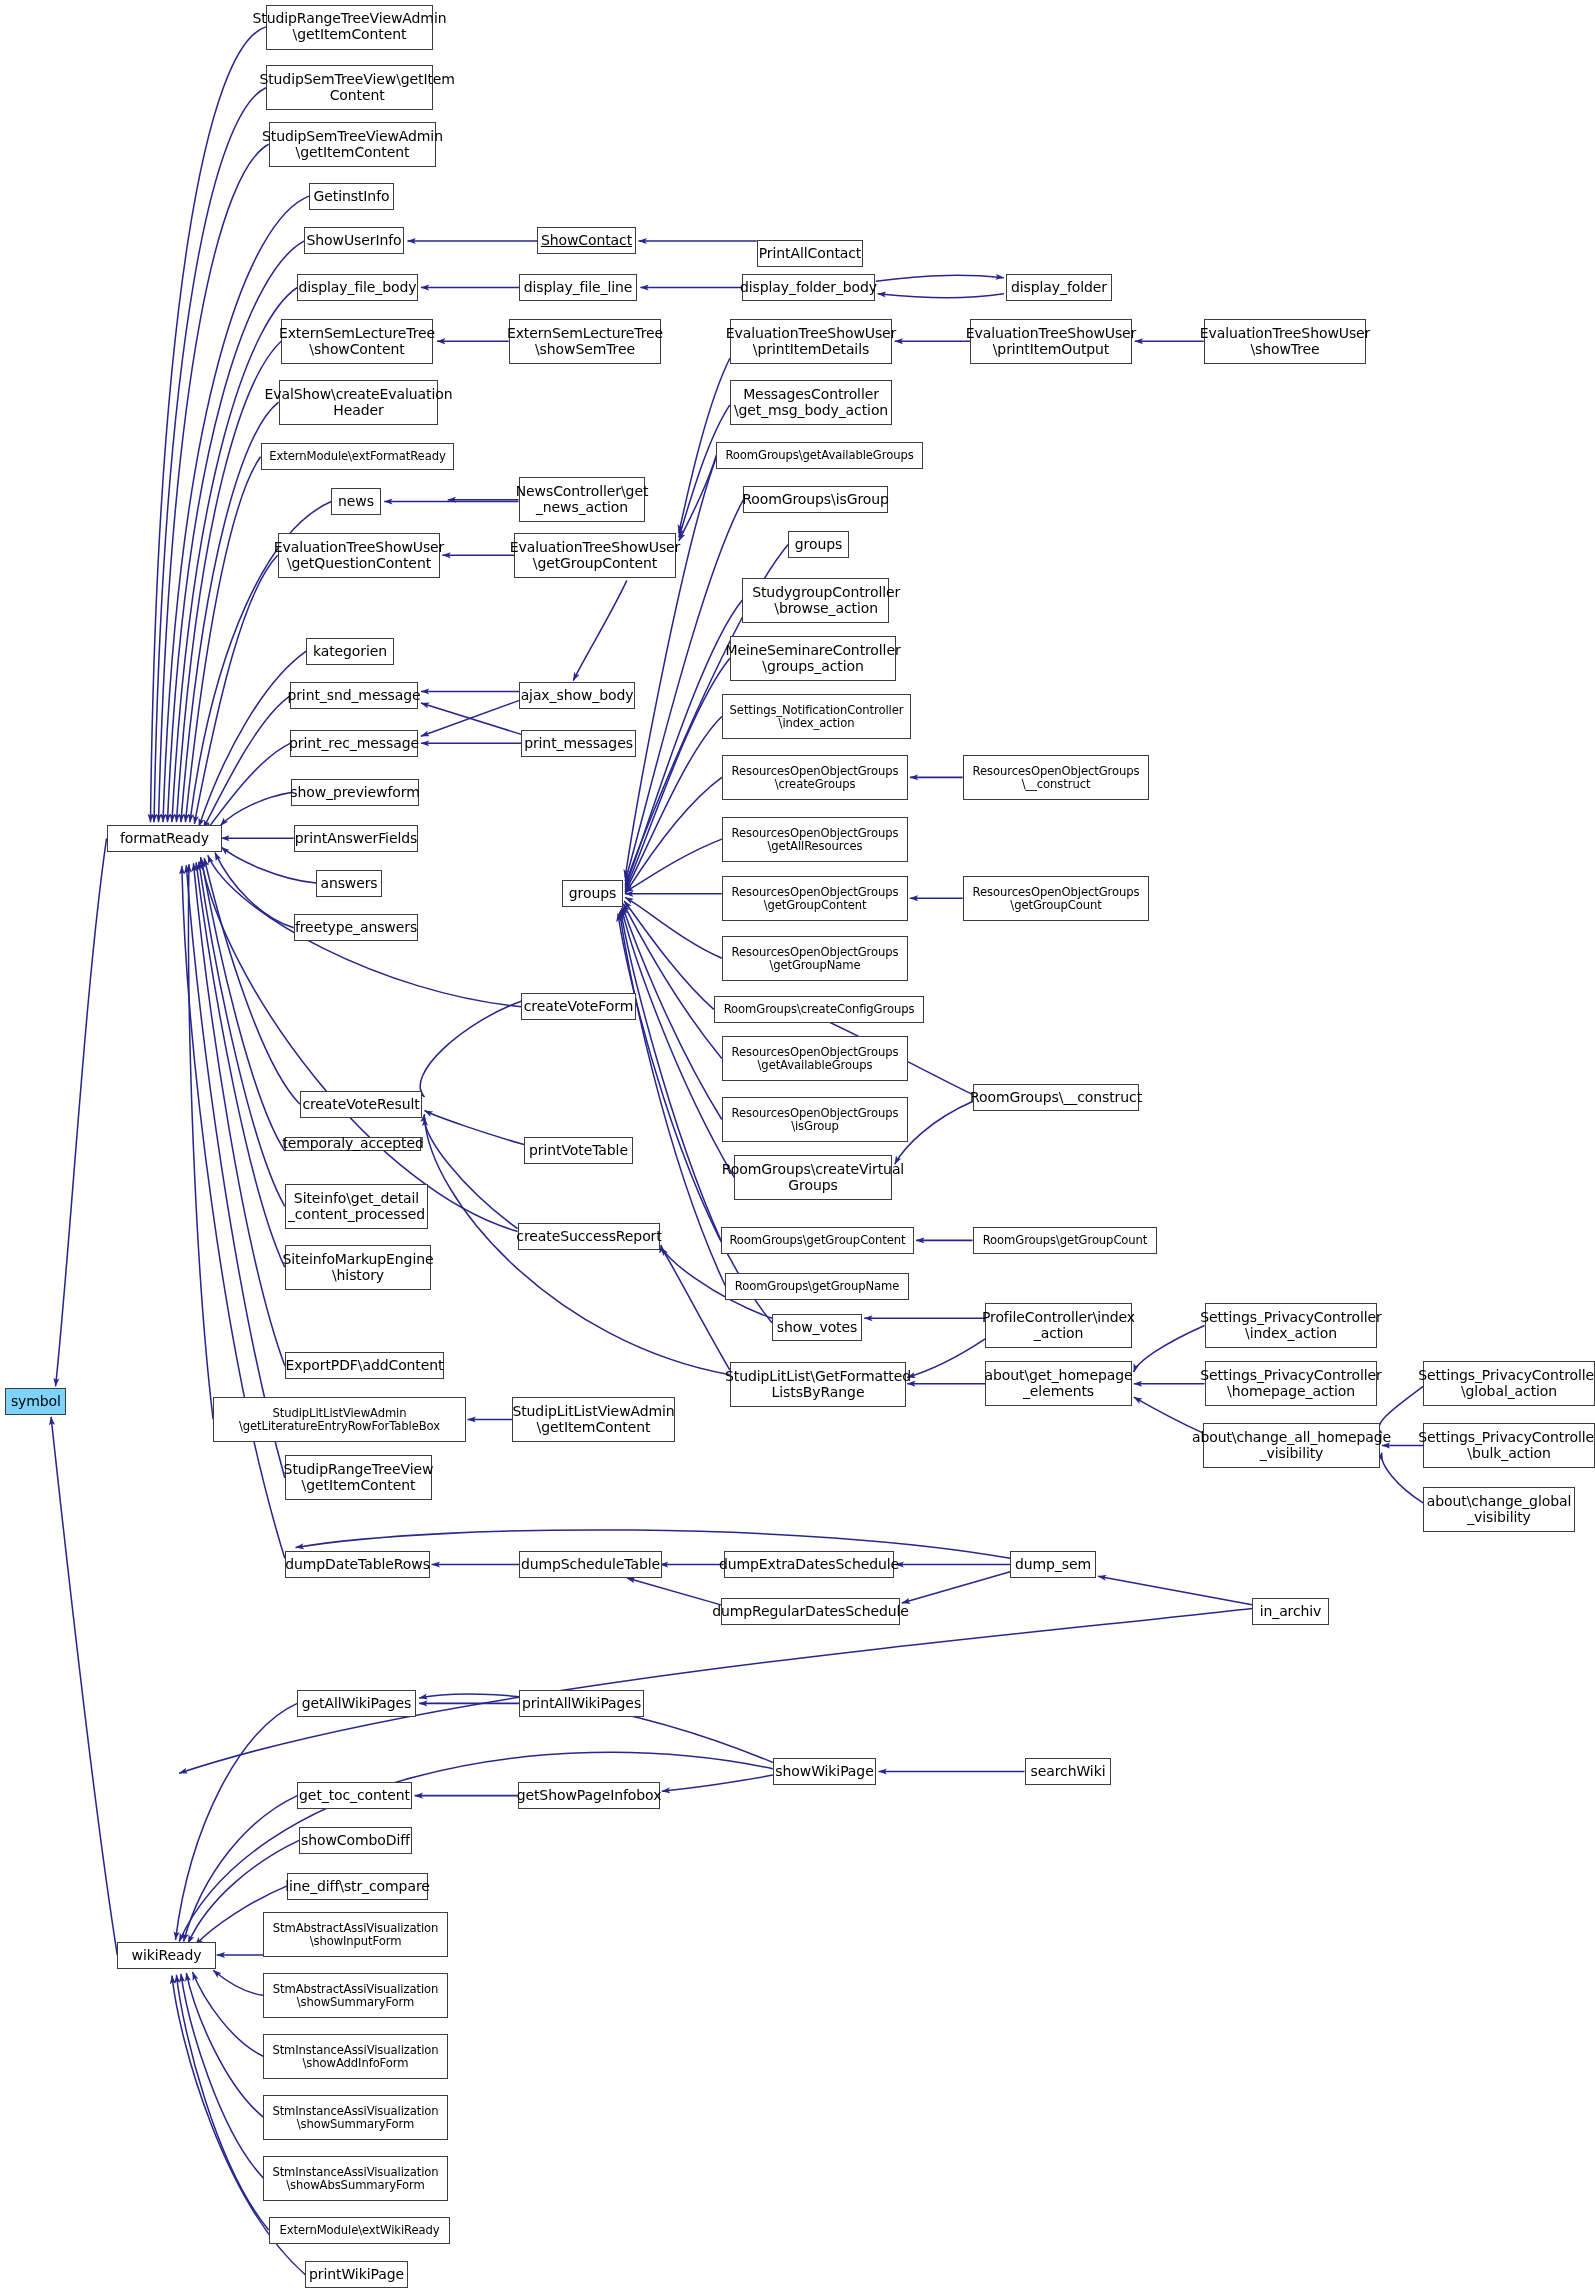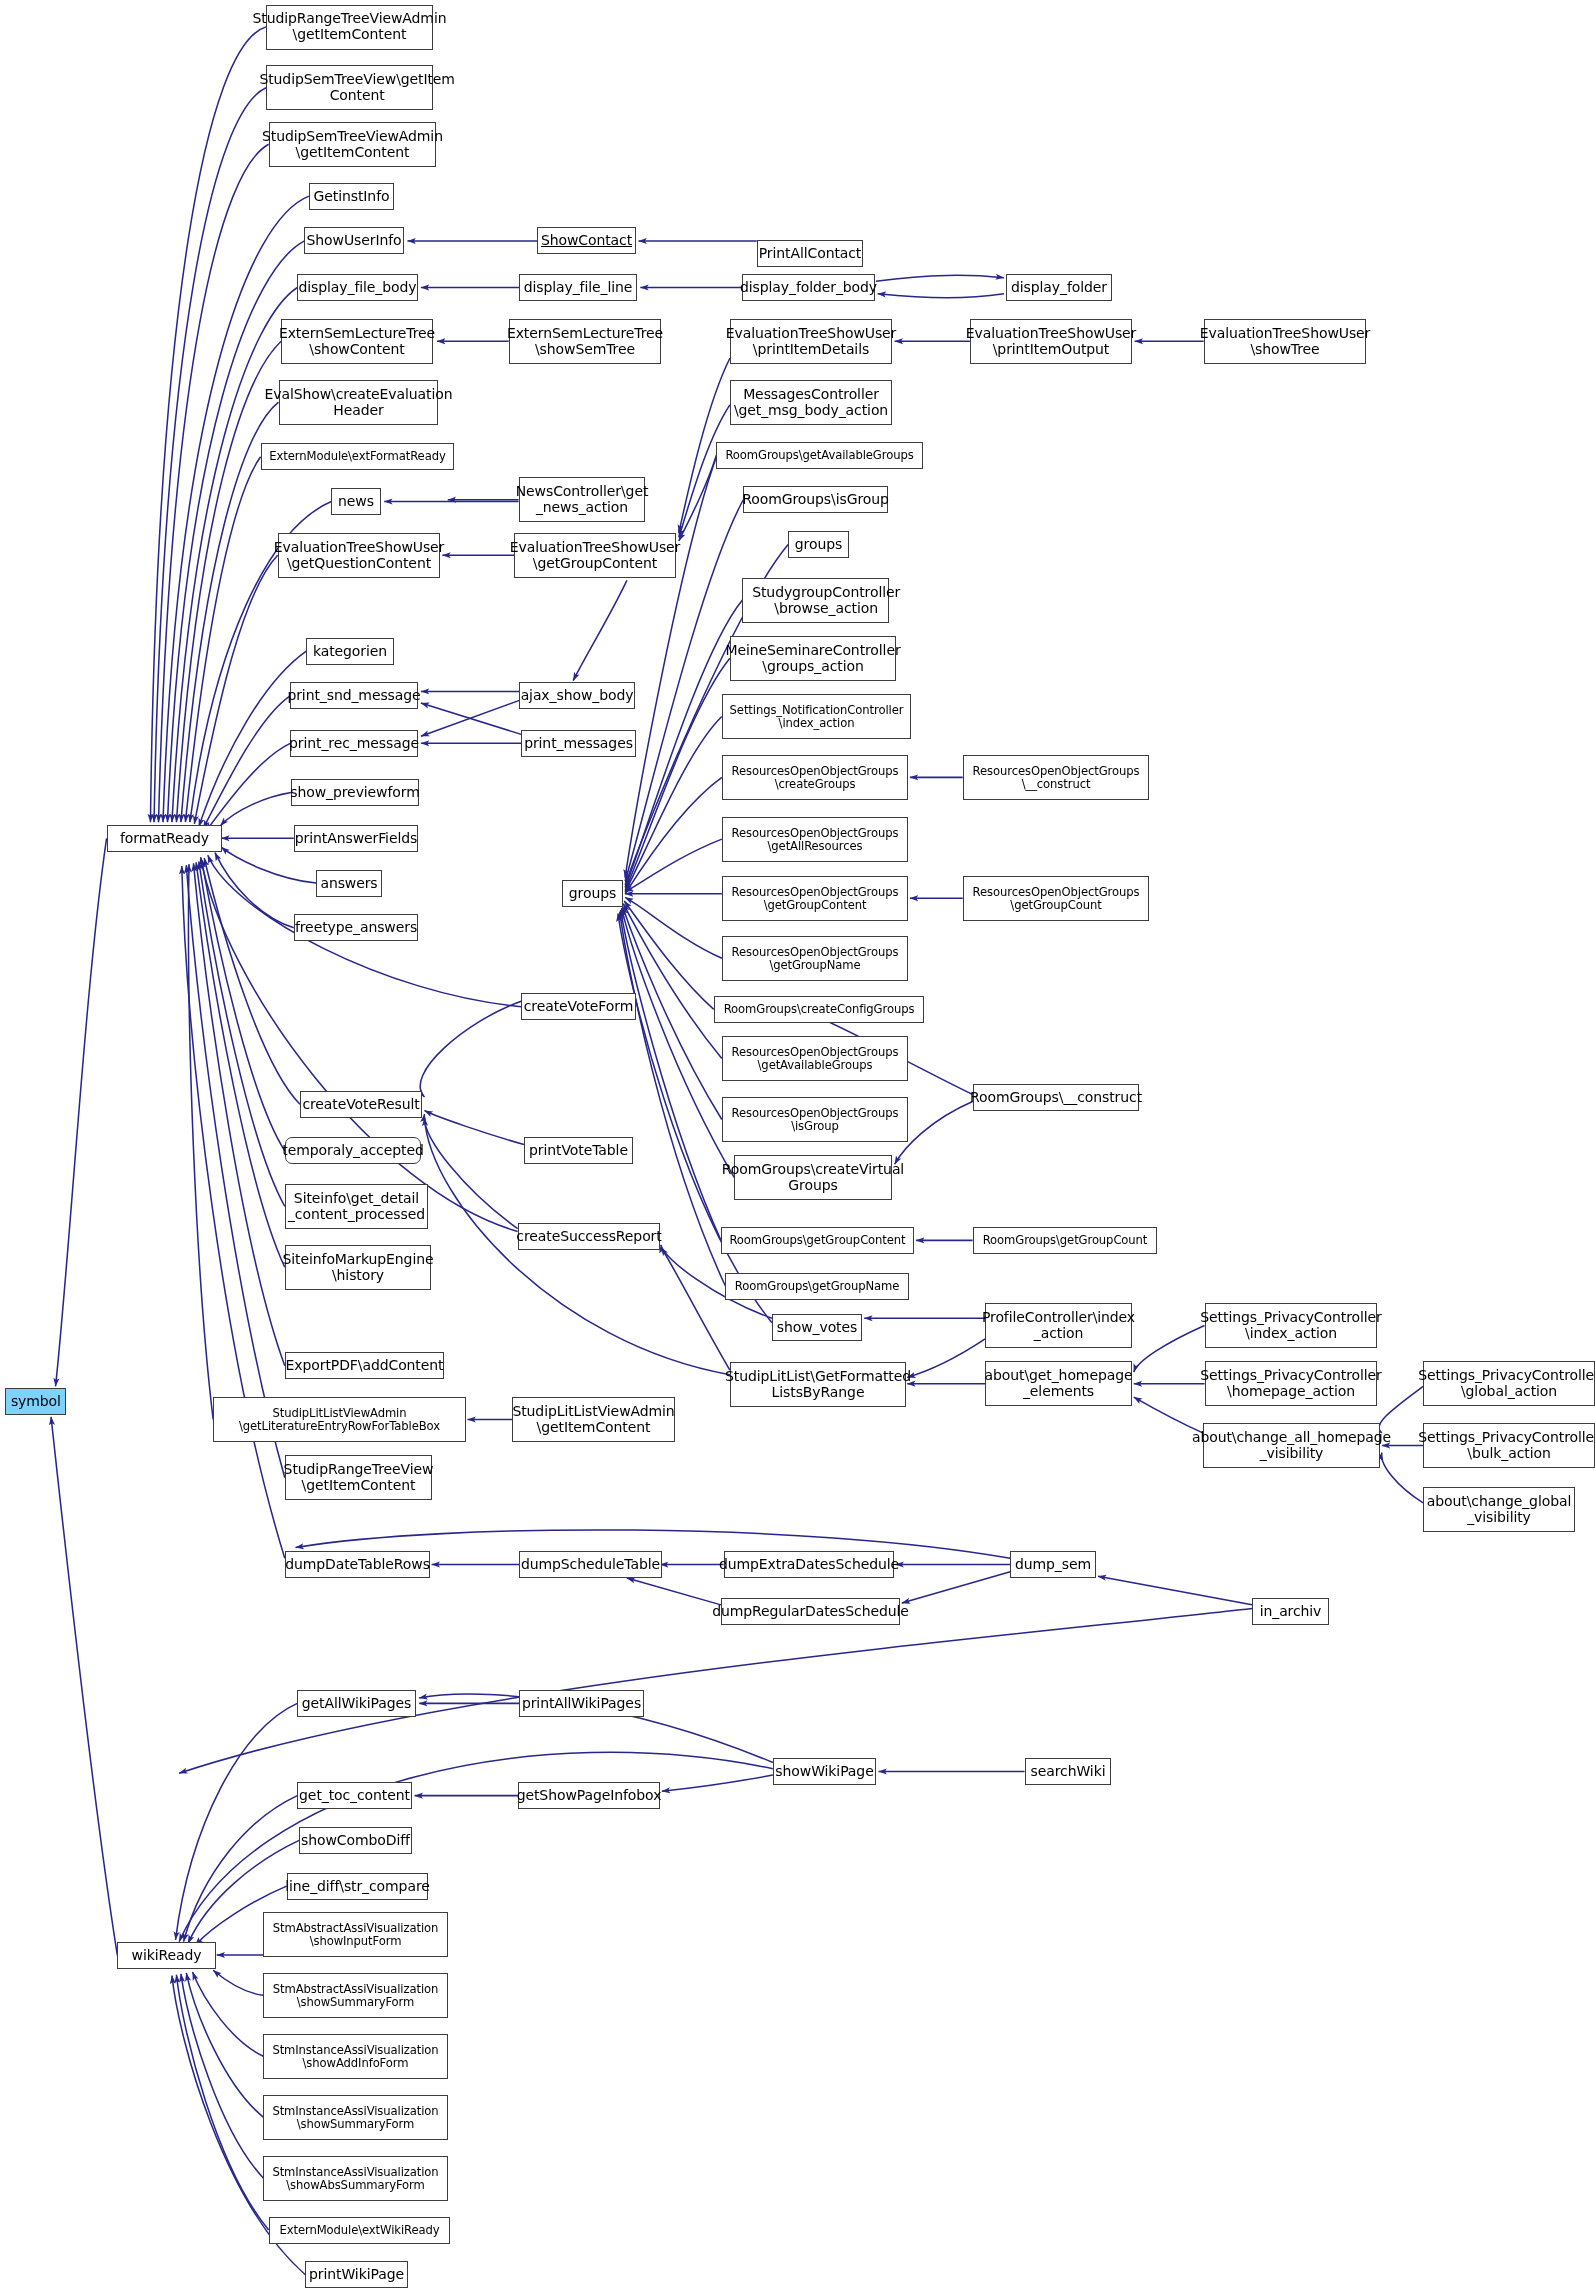--- a/index.html
+++ b/index.html
@@ -246,21 +246,21 @@
       <div class="node small" style="left: 722px; top: 936px; width: 186px; height: 45px;">ResourcesOpenObjectGroups
 \getGroupName</div>
       <div class="node" style="left: 521px; top: 993px; width: 115px; height: 27px;">createVoteForm</div>
       <div class="node small" style="left: 714px; top: 996px; width: 210px; height: 27px;">RoomGroups\createConfigGroups</div>
       <div class="node small" style="left: 722px; top: 1036px; width: 186px; height: 45px;">ResourcesOpenObjectGroups
 \getAvailableGroups</div>
       <div class="node" style="left: 300px; top: 1091px; width: 122px; height: 27px;">createVoteResult</div>
       <div class="node" style="left: 973px; top: 1084px; width: 166px; height: 27px;">RoomGroups\__construct</div>
       <div class="node small" style="left: 722px; top: 1097px; width: 186px; height: 45px;">ResourcesOpenObjectGroups
 \isGroup</div>
-      <div class="node" style="left: 285px; top: 1137px; width: 136px; height: 27px; border-radius: 7px;">temporaly_accepted</div>
+      <div class="node" style="left: 285px; top: 1137px; width: 136px; height: 14px;">temporaly_accepted</div>
       <div class="node" style="left: 524px; top: 1137px; width: 109px; height: 27px;">printVoteTable</div>
       <div class="node" style="left: 734px; top: 1155px; width: 158px; height: 45px;">RoomGroups\createVirtual
 Groups</div>
       <div class="node" style="left: 285px; top: 1184px; width: 143px; height: 45px;">Siteinfo\get_detail
 _content_processed</div>
       <div class="node" style="left: 285px; top: 1245px; width: 146px; height: 45px;">SiteinfoMarkupEngine
 \history</div>
       <div class="node" style="left: 518px; top: 1223px; width: 142px; height: 27px;">createSuccessReport</div>
       <div class="node small" style="left: 721px; top: 1227px; width: 193px; height: 27px;">RoomGroups\getGroupContent</div>
       <div class="node small" style="left: 973px; top: 1227px; width: 184px; height: 27px;">RoomGroups\getGroupCount</div>

